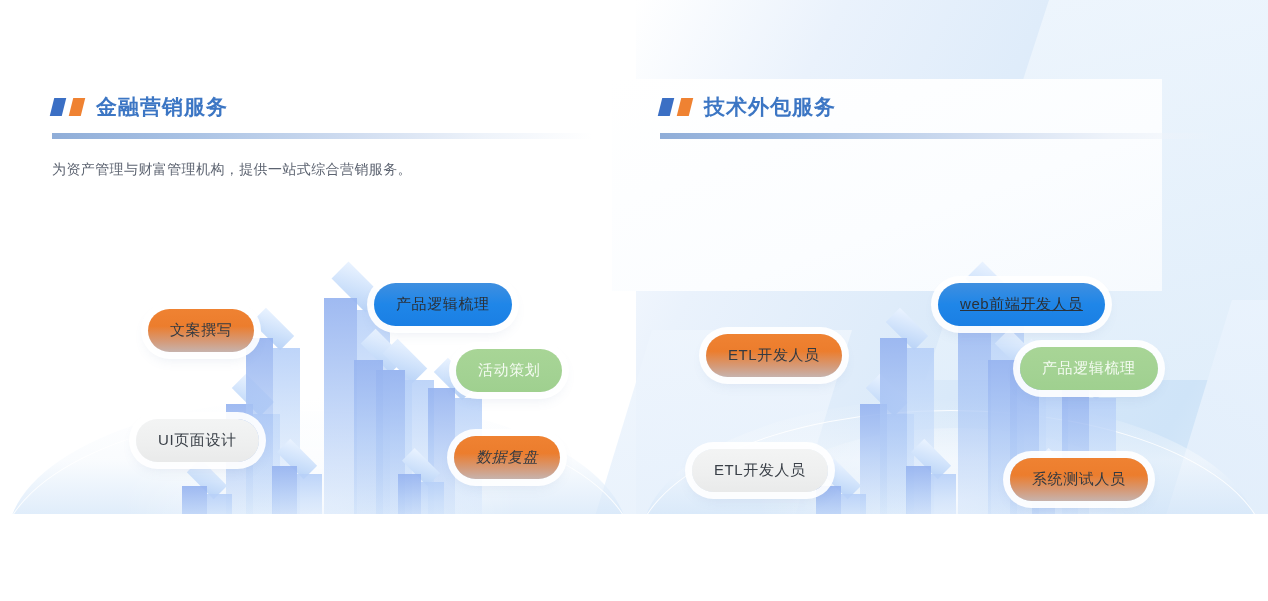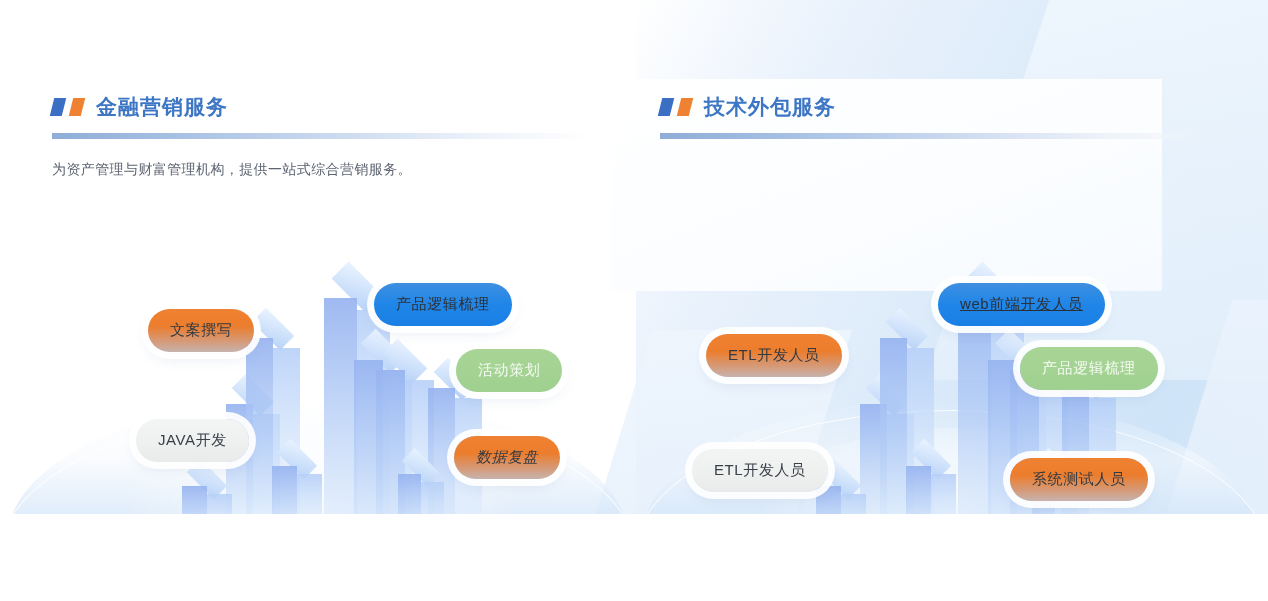--- a/index.html
+++ b/index.html
@@ -288,21 +288,21 @@
       <div class="pill blue" style="left:374px; top:5px;">
         <span>产品逻辑梳理</span>
       </div>
       <div class="pill orange" style="left:148px; top:31px;">
         <span>文案撰写</span>
       </div>
       <div class="pill green" style="left:456px; top:71px;">
         <span>活动策划</span>
       </div>
       <div class="pill white" style="left:136px; top:141px;">
-        <span>JAVA开发</span>
+        <span>UI页面设计</span>
       </div>
       <div class="pill orange" style="left:454px; top:158px;font-style:italic;">
         <span>数据复盘</span>
       </div>
     </div>
   </section>
 
   <section class="panel panel-right">
 
     <div class="head">

